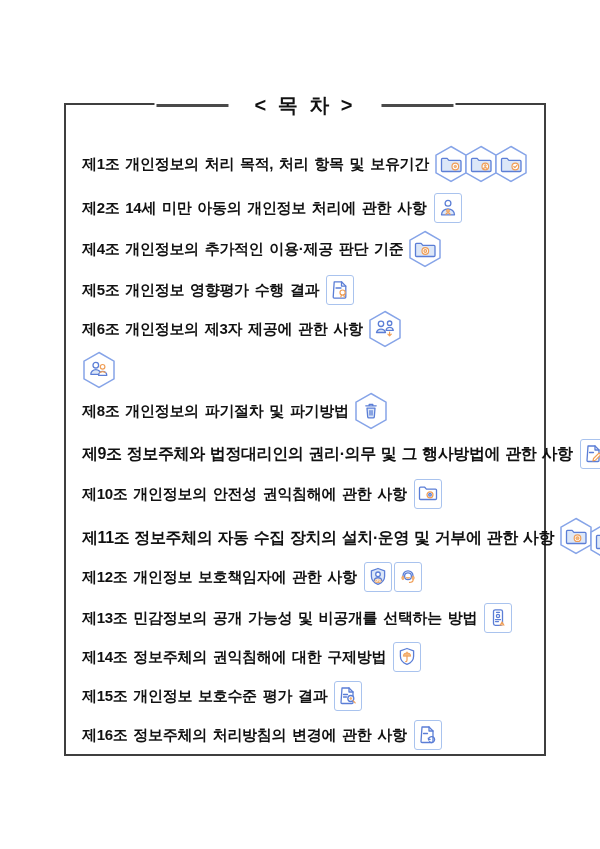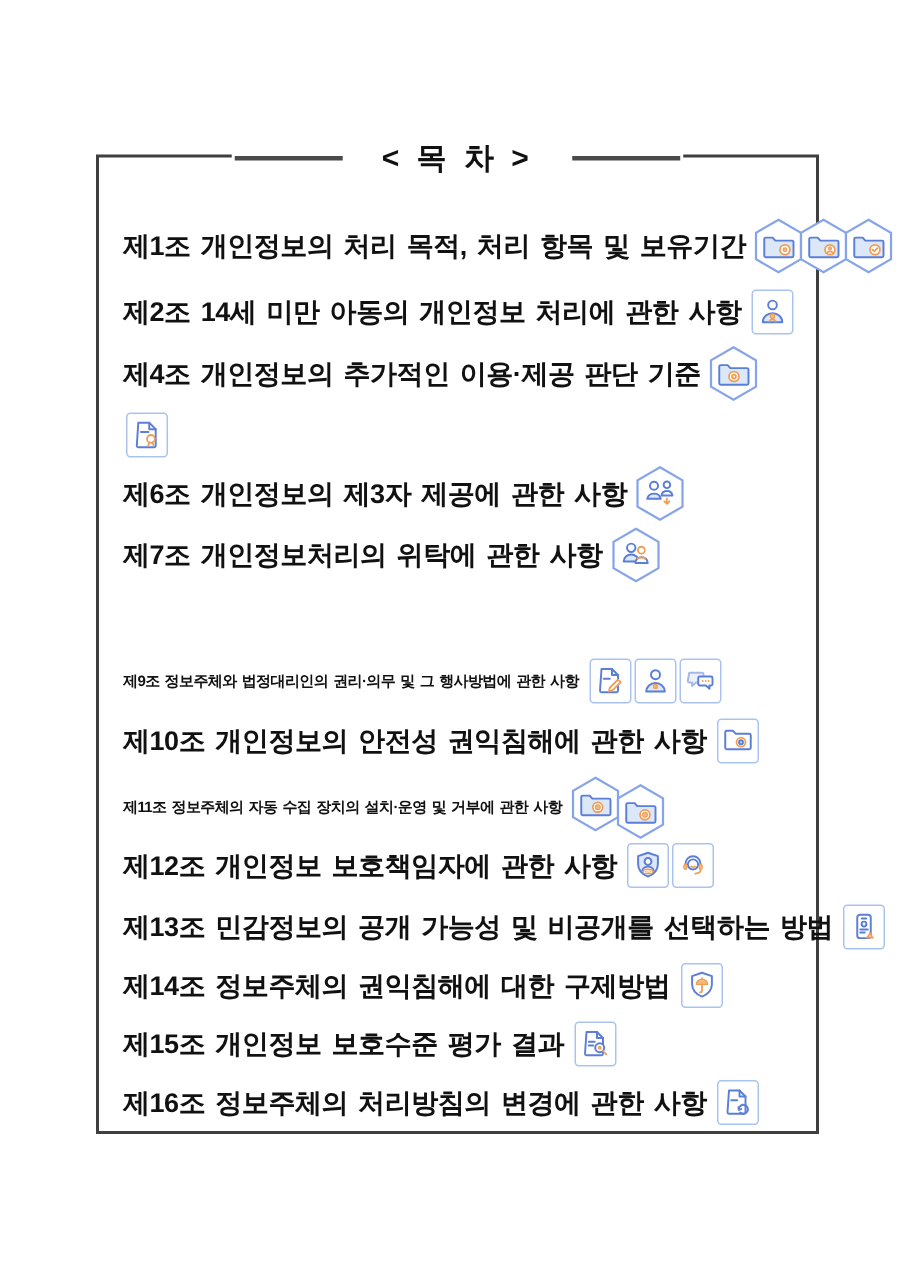--- a/index.html
+++ b/index.html
@@ -7,23 +7,23 @@
         font-family:"Liberation Sans","DejaVu Sans",sans-serif;}
   .doc-box{position:absolute;left:64px;top:103px;width:482px;height:653px;
            border:2px solid #3f3f3f;box-sizing:border-box;background:#ffffff;}
   .title-wrap{position:absolute;top:-15px;left:50%;transform:translateX(-50%);
               display:flex;align-items:center;background:#ffffff;padding:0 2px;height:30px;text-align:center;}
   .title-rule{width:72px;height:3px;background:#4a4a4a;}
   .title-text{font-size:20px;font-weight:bold;color:#111;letter-spacing:3px;
               white-space:nowrap;padding:0 26px;}
   .row{position:absolute;left:16px;right:4px;height:38px;display:flex;
        align-items:center;gap:5px;}
-  .label{font-size:18px;font-weight:bold;color:#111;letter-spacing:-0.3px;
+  .label{font-size:15px;font-weight:bold;color:#111;letter-spacing:-0.3px;
          word-spacing:2px;white-space:nowrap;}
-  .long .label{font-size:10px;letter-spacing:-0.4px;word-spacing:1px;}
+  .long .label{font-size:16px;letter-spacing:-0.4px;word-spacing:1px;}
   .icons{display:flex;align-items:center;}
   
   .sq{width:28px;height:30px;border:1.5px solid #a9c3ee;border-radius:3px;background:#fff;
       display:inline-flex;align-items:center;justify-content:center;margin-left:2px;box-sizing:border-box;}
   .sq + .sq{margin-left:2px;}
   
   .hx{width:34px;height:38px;display:inline-flex;}
   .hx + .hx{margin-left:-4px;}
   .hx.drop{position:relative;top:3px;}
   .hx.lift{position:relative;top:-2px;}
@@ -101,20 +101,21 @@
             <g transform="translate(6.5,11)">
               <path class="bf" d="M1 5.2 V3.4 Q1 2.4 2 2.4 H6.6 L8.4 4.4 H19.5 Q20.5 4.4 20.5 5.4 V14.5 Q20.5 15.5 19.5 15.5 H2 Q1 15.5 1 14.5 Z"></path>
               <circle class="ow" cx="10.8" cy="10" r="3.3"></circle>
               <circle class="o" cx="10.8" cy="10" r="1.3"></circle>
             </g>
           </svg>
       </span>
     </div>
 
     <div class="row" style="top:166px">
+      <span class="label">제5조 개인정보 영향평가 수행 결과</span>
       <span class="icons">
         <span class="sq">
             <svg width="20" height="20" viewBox="0 0 20 20">
               <path class="bw" d="M4.2 1.8 h7.3 l4.3 4.3 v11 q0 1-1 1 H4.2 q-1 0-1-1 Z"></path>
               <path class="b" d="M11.5 1.8 v4.3 h4.3 M6 8 h5"></path>
               <circle class="ow" cx="12.6" cy="12.6" r="2.6"></circle>
               <path class="o" d="M11.6 14.9 l-0.8 2.1 M13.6 14.9 l0.8 2.1"></path>
             </svg>
           </span>
       </span>
@@ -130,35 +131,47 @@
               <path class="bf" d="M1.5 13.5 a4.6 4.3 0 0 1 9 0 Z"></path>
               <circle class="bw" cx="14.6" cy="4.2" r="2.2"></circle>
               <path class="bw" d="M11 11.3 a3.7 3.6 0 0 1 7.3 0 Z"></path>
               <path class="o" d="M14.6 13.2 v3.6 M12.9 15.2 l1.7 1.7 1.7-1.7"></path>
             </g>
           </svg>
       </span>
     </div>
 
     <div class="row" style="top:246px">
-      <span class="label">제7조 개인정보처리의 위탁에 관한 사항</span>
       <span class="icons">
         <svg class="hx" viewBox="0 0 34 38">
             <polygon class="hexp" points="17,1.5 32,10.2 32,27.8 17,36.5 2,27.8 2,10.2"></polygon>
             <g transform="translate(7,9)">
               <circle class="bw" cx="6.8" cy="5.2" r="2.8"></circle>
               <path class="bf" d="M1.8 14.3 a5 4.6 0 0 1 10 0 Z"></path>
               <circle class="ow" cx="13.6" cy="6.8" r="2.3"></circle>
               <path class="bw" d="M9.6 15.3 a4.1 3.9 0 0 1 8.2 0 Z"></path>
               <path class="o" d="M11 12.4 q2.6-1.5 5.2 0"></path>
             </g>
           </svg>
       </span>
     </div>
 
+    <div class="row" style="top:287px">
+      <span class="label">제8조 개인정보의 파기절차 및 파기방법</span>
+      <span class="icons">
+        <svg class="hx" viewBox="0 0 34 38">
+            <polygon class="hexp" points="17,1.5 32,10.2 32,27.8 17,36.5 2,27.8 2,10.2"></polygon>
+            <g transform="translate(7,9)">
+              <path class="b" d="M4.8 4.8 h10.4 M8.2 4.8 V3.3 h3.6 v1.5"></path>
+              <path class="bf" d="M6 7.2 h8 l-0.7 8.7 q-0.1 1-1.1 1 H7.8 q-1 0-1.1-1 Z"></path>
+              <path class="b" d="M9 9.6 v4.4 M11 9.6 v4.4"></path>
+            </g>
+          </svg>
+      </span>
+    </div>
 
     <div class="row long" style="top:330px">
       <span class="label">제9조 정보주체와 법정대리인의 권리·의무 및 그 행사방법에 관한 사항</span>
       <span class="icons">
         <span class="sq">
             <svg width="20" height="20" viewBox="0 0 20 20">
               <path class="bw" d="M4 2 h7 l4 4 v10.5 q0 1-1 1 H4 q-1 0-1-1 Z"></path>
               <path class="b" d="M11 2 v4 h4 M5.5 8.5 h4"></path>
               <path class="ow" d="M9.5 14.5 l5.5-5.5 1.8 1.8 -5.5 5.5 -2.3 0.5 Z"></path>
             </svg>

